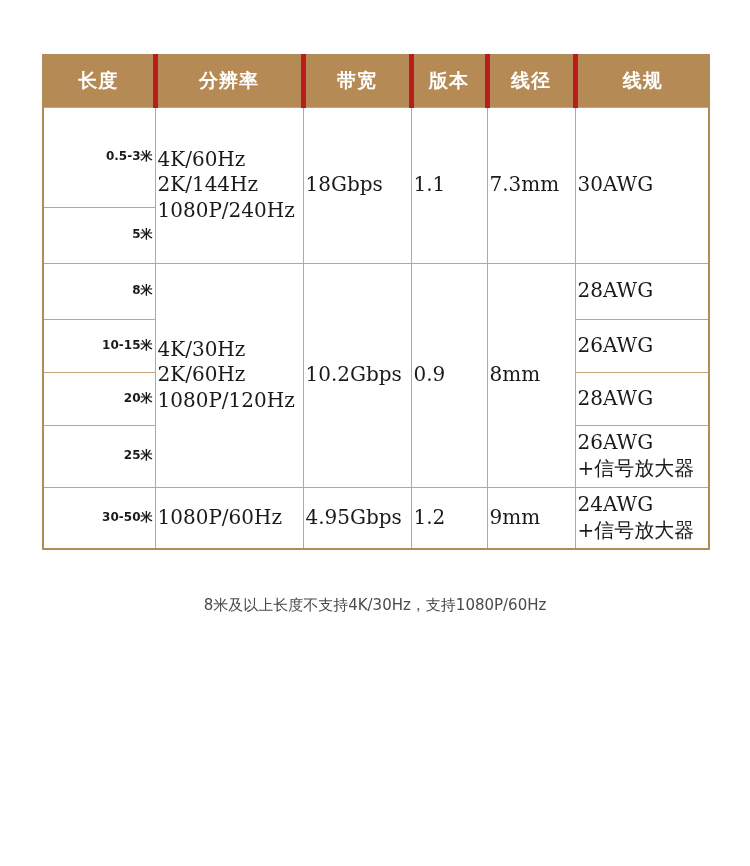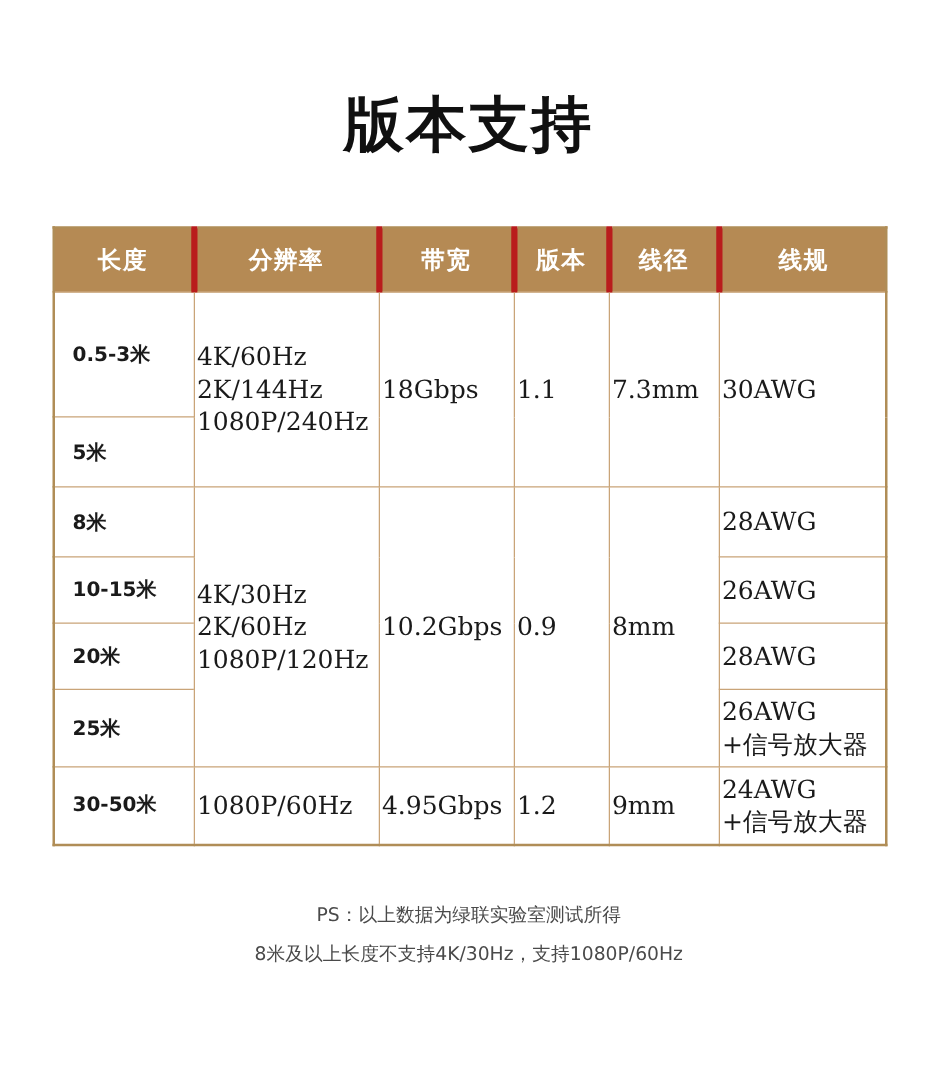--- a/index.html
+++ b/index.html
@@ -52,24 +52,24 @@
     border: 1px solid #c9a478;
     text-align: left;
     vertical-align: middle;
     font-size: 20px;
     color: #1a1a1a;
     padding: 4px 2px;
     line-height: 1.28;
     font-family: "DejaVu Serif", "Liberation Serif", serif;
   }
   table.spec td.len {
-    text-align: left;
+    text-align: right;
     padding-left: 14px;
     font-weight: bold;
-    font-size: 16px;
+    font-size: 12px;
     font-family: "DejaVu Sans", "Liberation Sans", sans-serif;
     margin-top: 38px;
   }
   .multi { white-space: pre-line; }
   .footnote {
     margin-top: 40px;
     text-align: center;
     font-size: 15px;
     color: #4a4a4a;
     line-height: 2.05;
@@ -81,21 +81,20 @@
   col.c-bw    { width: 108px; }
   col.c-ver   { width: 76px;  }
   col.c-dia   { width: 88px;  }
   col.c-awg   { width: 134px; }
 </style>
 </head>
 <body>
 
 <div class="page">
 
-  <div class="title">版本支持</div>
 
   <div class="table-wrap">
     <table class="spec">
       <colgroup>
         <col class="c-len">
           <col class="c-res">
           <col class="c-bw">
         <col class="c-ver">
           <col class="c-dia">
           <col class="c-awg">
@@ -161,17 +160,16 @@
           <td>1.2</td>
           <td>9mm</td>
           <td class="multi">24AWG
 +信号放大器</td>
         </tr>
       </tbody>
     </table>
   </div>
 
   <div class="footnote">
-    <div>PS：以上数据为绿联实验室测试所得</div>
     <div>8米及以上长度不支持4K/30Hz，支持1080P/60Hz</div>
   </div>
 
 </div>
 
 </body></html>

